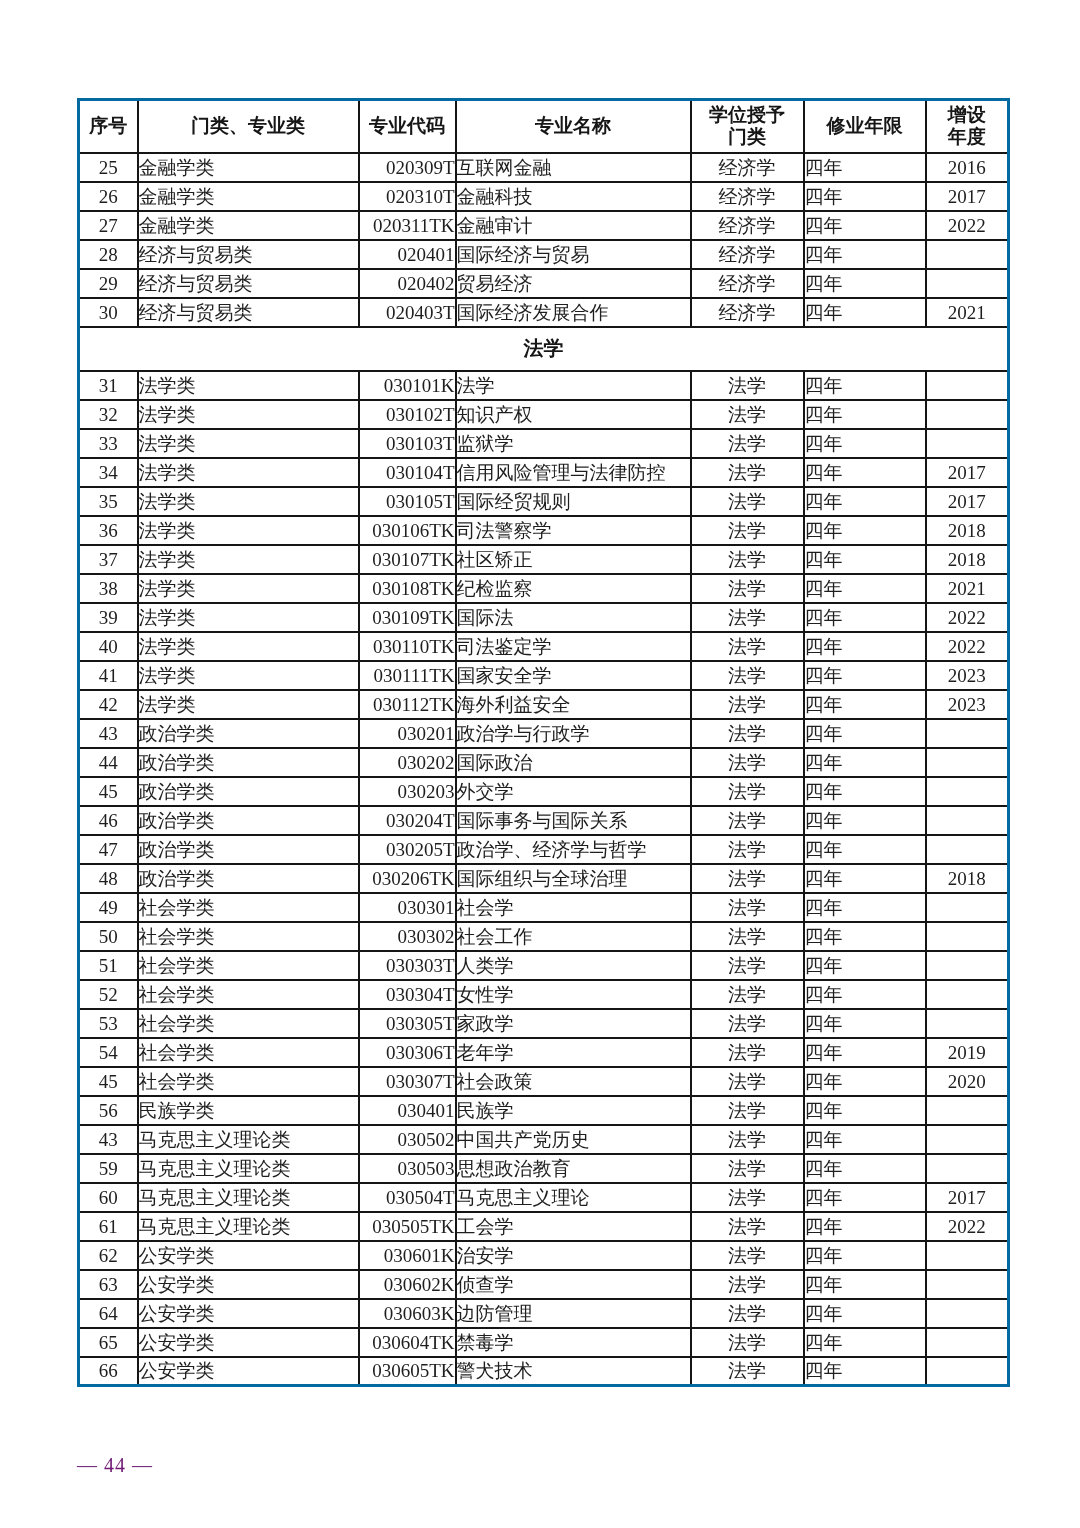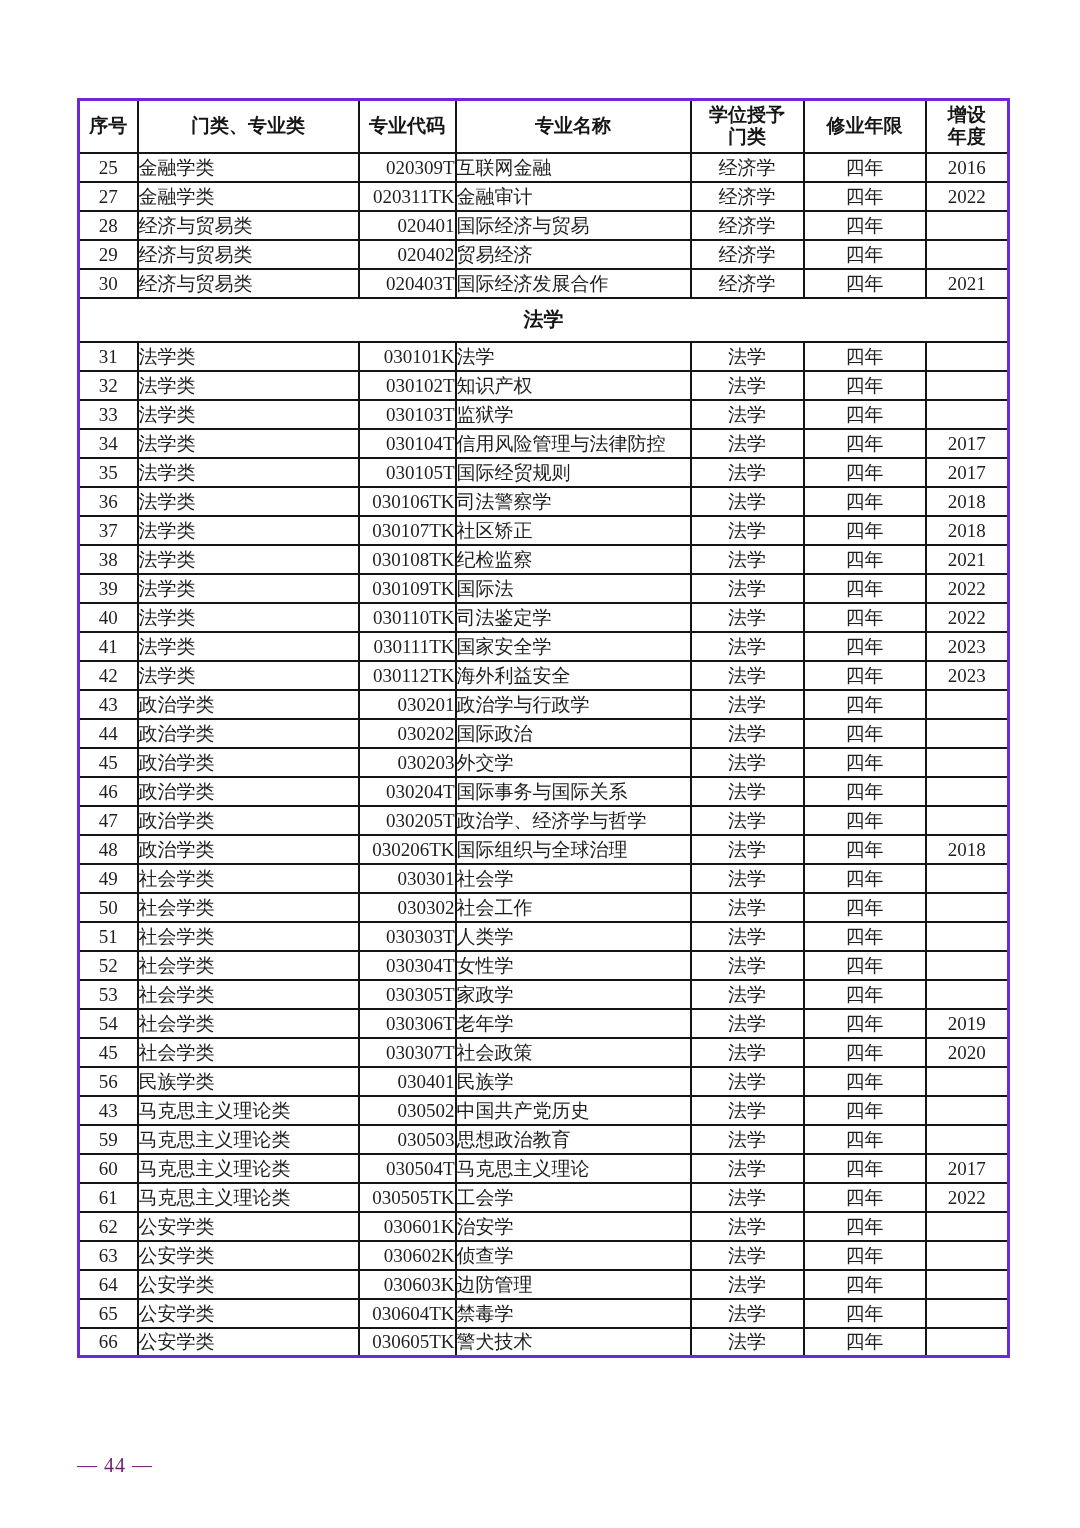--- a/index.html
+++ b/index.html
@@ -19,21 +19,21 @@
     font-family: "Liberation Serif", "DejaVu Serif", serif;
     color: #1e1e1e;
   }
   table.majors {
     position: absolute;
     left: 77px;
     top: 98px;
     width: 930px;
     border-collapse: collapse;
     table-layout: fixed;
-    border: 3px solid #6d28d9;
+    border: 3px solid #0369a1;
   }
   table.majors th,
   table.majors td {
     border: 2px solid #151515;
     vertical-align: middle;
     padding: 0;
     overflow: hidden;
     white-space: nowrap;
   }
   
@@ -60,21 +60,21 @@
   tr.data-row { height: 29px; }
   tr.data-row td {
     font-size: 19px;
     line-height: 1;
   }
   td.c-no     { text-align: center; }
   td.c-cat    { text-align: left; padding-left: 8px; }
   td.c-code   { text-align: right; padding-left: 5px; }
   td.c-name   { text-align: left; padding-left: 6px; }
   td.c-degree { text-align: center; }
-  td.c-years  { text-align: center; }
+  td.c-years  { }
   td.c-added  { text-align: center; }
   .page-footer {
     position: absolute;
     left: 77px;
     top: 1454px;
     font-family: "Liberation Serif", "DejaVu Serif", serif;
     font-size: 20px;
     color: #701a75;
     letter-spacing: 1px;
   }
@@ -111,20 +111,29 @@
         <tr class="data-row">
     <td class="c-no">25</td>
     <td class="c-cat">金融学类</td>
     <td class="c-code">020309T</td>
     <td class="c-name">互联网金融</td>
     <td class="c-degree">经济学</td>
     <td class="c-years">四年</td>
     <td class="c-added">2016</td>
   </tr>
         <tr class="data-row">
+    <td class="c-no">26</td>
+    <td class="c-cat">金融学类</td>
+    <td class="c-code">020310T</td>
+    <td class="c-name">金融科技</td>
+    <td class="c-degree">经济学</td>
+    <td class="c-years">四年</td>
+    <td class="c-added">2017</td>
+  </tr>
+        <tr class="data-row">
     <td class="c-no">27</td>
     <td class="c-cat">金融学类</td>
     <td class="c-code">020311TK</td>
     <td class="c-name">金融审计</td>
     <td class="c-degree">经济学</td>
     <td class="c-years">四年</td>
     <td class="c-added">2022</td>
   </tr>
         <tr class="data-row">
     <td class="c-no">28</td>

